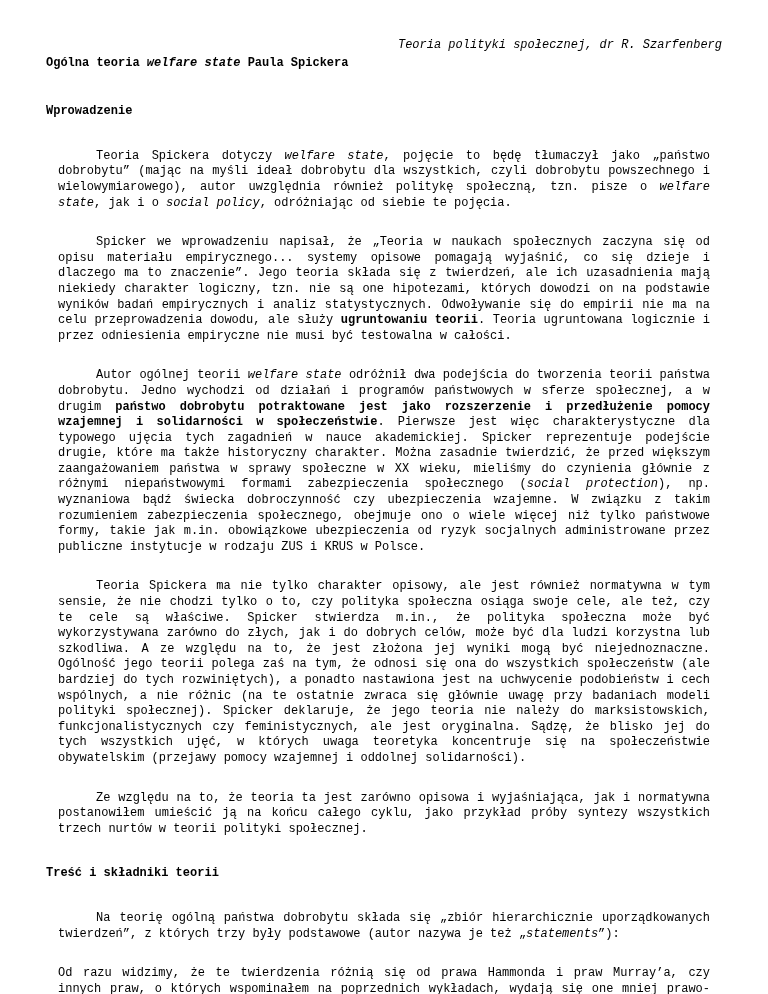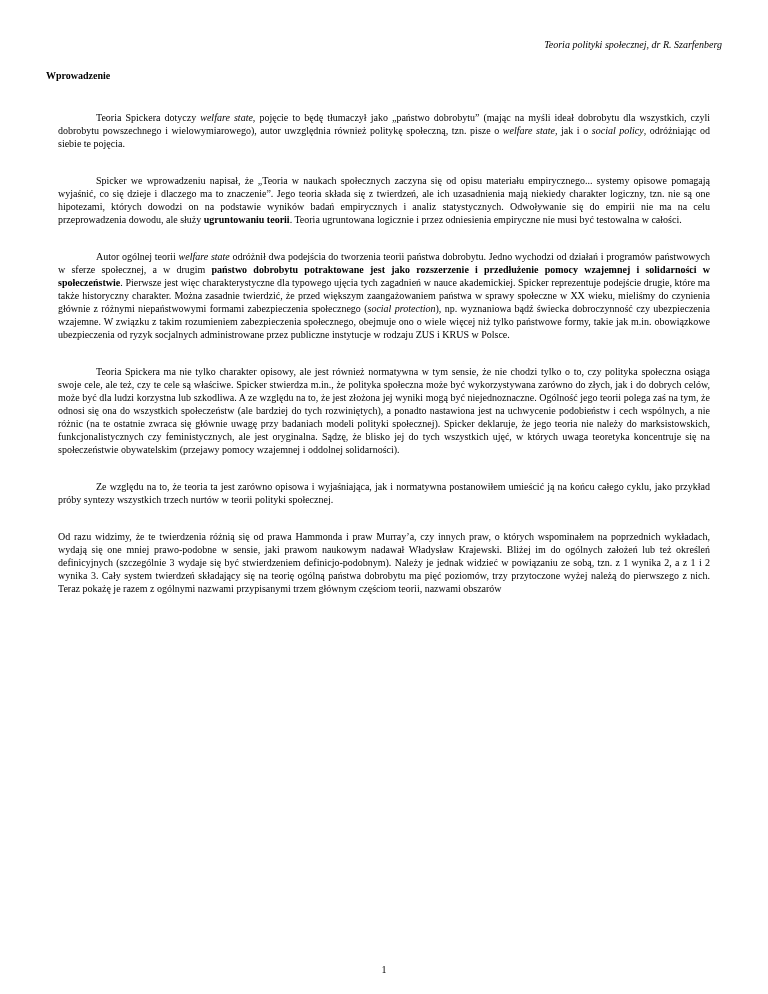--- a/index.html
+++ b/index.html
@@ -3,22 +3,22 @@
 <meta charset="utf-8">
 <style>
   html, body { margin: 0; padding: 0; background: #ffffff; }
   .page {
     width: 768px;
     height: 994px;
     box-sizing: border-box;
     padding: 38px 46px 18px 46px;
     background: #ffffff;
     color: #000000;
-    font-family: Liberation Serif, serif;
-    font-size: 10px;
+    font-family: Liberation Mono, monospace;
+    font-size: 12px;
     line-height: 1.3;
     display: flex;
     flex-direction: column;
   }
   .running-header {
     text-align: right;
     font-style: italic;
     margin: 0 0 2px 0;
   }
   .doc-title {
@@ -50,29 +50,32 @@
     text-align: center;
   }
 </style>
 </head>
 <body>
 
 <div class="page">
 
   <div class="running-header">Teoria polityki społecznej, dr R. Szarfenberg</div>
 
+  <div class="doc-title">Ogólna teoria <i>welfare state</i> Paula Spickera</div>
 
   <div class="section-heading first">Wprowadzenie</div>
 
   <p class="body-par">Teoria Spickera dotyczy <i>welfare state</i>, pojęcie to będę tłumaczył jako „państwo dobrobytu” (mając na myśli ideał dobrobytu dla wszystkich, czyli dobrobytu powszechnego i wielowymiarowego), autor uwzględnia również politykę społeczną, tzn. pisze o <i>welfare state</i>, jak i o <i>social policy</i>, odróżniając od siebie te pojęcia.</p>
   <p class="body-par">Spicker we wprowadzeniu napisał, że „Teoria w naukach społecznych zaczyna się od opisu materiału empirycznego... systemy opisowe pomagają wyjaśnić, co się dzieje i dlaczego ma to znaczenie”. Jego teoria składa się z twierdzeń, ale ich uzasadnienia mają niekiedy charakter logiczny, tzn. nie są one hipotezami, których dowodzi on na podstawie wyników badań empirycznych i analiz statystycznych. Odwoływanie się do empirii nie ma na celu przeprowadzenia dowodu, ale służy <b>ugruntowaniu teorii</b>. Teoria ugruntowana logicznie i przez odniesienia empiryczne nie musi być testowalna w całości.</p>
   <p class="body-par">Autor ogólnej teorii <i>welfare state</i> odróżnił dwa podejścia do tworzenia teorii państwa dobrobytu. Jedno wychodzi od działań i programów państwowych w sferze społecznej, a w drugim <b>państwo dobrobytu potraktowane jest jako rozszerzenie i przedłużenie pomocy wzajemnej i solidarności w społeczeństwie</b>. Pierwsze jest więc charakterystyczne dla typowego ujęcia tych zagadnień w nauce akademickiej. Spicker reprezentuje podejście drugie, które ma także historyczny charakter. Można zasadnie twierdzić, że przed większym zaangażowaniem państwa w sprawy społeczne w XX wieku, mieliśmy do czynienia głównie z różnymi niepaństwowymi formami zabezpieczenia społecznego (<i>social protection</i>), np. wyznaniowa bądź świecka dobroczynność czy ubezpieczenia wzajemne. W związku z takim rozumieniem zabezpieczenia społecznego, obejmuje ono o wiele więcej niż tylko państwowe formy, takie jak m.in. obowiązkowe ubezpieczenia od ryzyk socjalnych administrowane przez publiczne instytucje w rodzaju ZUS i KRUS w Polsce.</p>
   <p class="body-par">Teoria Spickera ma nie tylko charakter opisowy, ale jest również normatywna w tym sensie, że nie chodzi tylko o to, czy polityka społeczna osiąga swoje cele, ale też, czy te cele są właściwe. Spicker stwierdza m.in., że polityka społeczna może być wykorzystywana zarówno do złych, jak i do dobrych celów, może być dla ludzi korzystna lub szkodliwa. A ze względu na to, że jest złożona jej wyniki mogą być niejednoznaczne. Ogólność jego teorii polega zaś na tym, że odnosi się ona do wszystkich społeczeństw (ale bardziej do tych rozwiniętych), a ponadto nastawiona jest na uchwycenie podobieństw i cech wspólnych, a nie różnic (na te ostatnie zwraca się głównie uwagę przy badaniach modeli polityki społecznej). Spicker deklaruje, że jego teoria nie należy do marksistowskich, funkcjonalistycznych czy feministycznych, ale jest oryginalna. Sądzę, że blisko jej do tych wszystkich ujęć, w których uwaga teoretyka koncentruje się na społeczeństwie obywatelskim (przejawy pomocy wzajemnej i oddolnej solidarności).</p>
   <p class="body-par">Ze względu na to, że teoria ta jest zarówno opisowa i wyjaśniająca, jak i normatywna postanowiłem umieścić ją na końcu całego cyklu, jako przykład próby syntezy wszystkich trzech nurtów w teorii polityki społecznej.</p>
 
+  <div class="section-heading">Treść i składniki teorii</div>
 
+  <p class="body-par">Na teorię ogólną państwa dobrobytu składa się „zbiór hierarchicznie uporządkowanych twierdzeń”, z których trzy były podstawowe (autor nazywa je też „<i>statements</i>”):</p>
 
 
   <p class="body-par no-indent">Od razu widzimy, że te twierdzenia różnią się od prawa Hammonda i praw Murray’a, czy innych praw, o których wspominałem na poprzednich wykładach, wydają się one mniej prawo-podobne w sensie, jaki prawom naukowym nadawał Władysław Krajewski. Bliżej im do ogólnych założeń lub też określeń definicyjnych (szczególnie 3 wydaje się być stwierdzeniem definicjo-podobnym). Należy je jednak widzieć w powiązaniu ze sobą, tzn. z 1 wynika 2, a z 1 i 2 wynika 3. Cały system twierdzeń składający się na teorię ogólną państwa dobrobytu ma pięć poziomów, trzy przytoczone wyżej należą do pierwszego z nich. Teraz pokażę je razem z ogólnymi nazwami przypisanymi trzem głównym częściom teorii, nazwami obszarów</p>
 
   <div class="page-footer">1</div>
 
 </div>
 
 </body></html>

